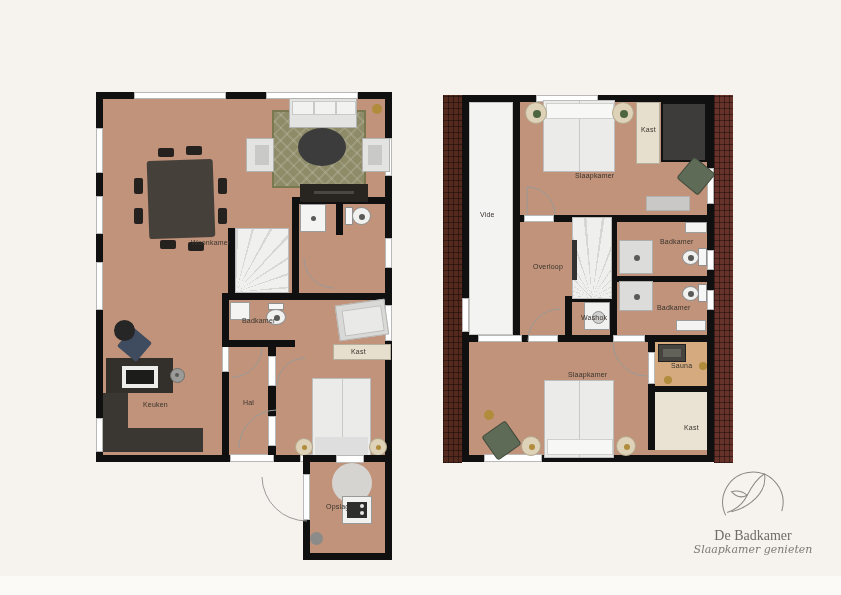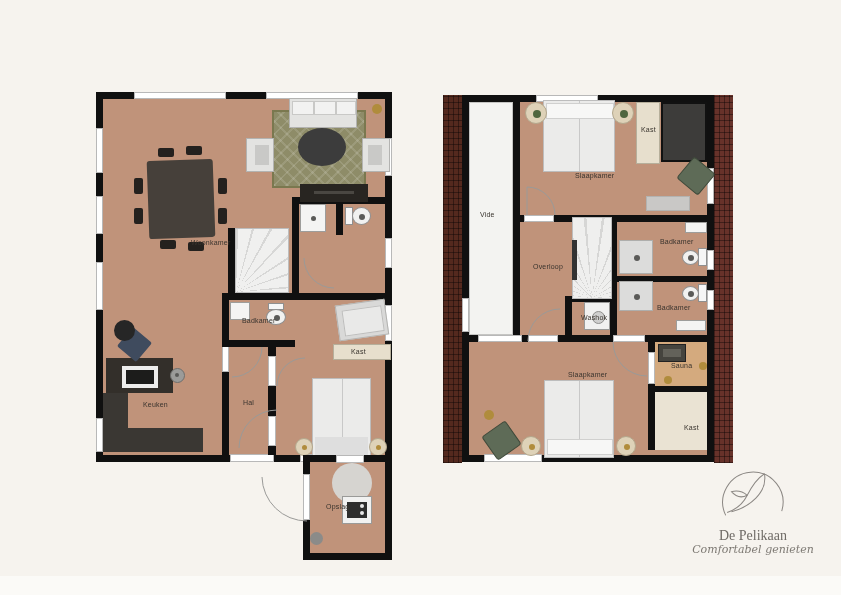--- a/index.html
+++ b/index.html
@@ -300,18 +300,18 @@
 
   <div class="logo">
     <svg width="90" height="56" viewBox="0 0 120 78">
       <g fill="none" stroke="#8b8783" stroke-width="1.4">
         <path d="M22 66 A 42 42 0 1 1 100 60"></path>
         <path d="M76 8 C66 14 58 26 52 38 C46 50 36 58 24 62"></path>
         <path d="M76 8 C78 20 74 32 64 42 C54 52 42 58 30 61"></path>
         <path d="M52 38 C46 33 38 31 30 33 C36 40 44 42 52 38"></path>
       </g>
     </svg>
-    <div class="l1">De Pelikaan</div>
-    <div class="tag">Comfortabel genieten</div>
+    <div class="l1">De Badkamer</div>
+    <div class="tag">Slaapkamer genieten</div>
   </div>
 
   <div class="footerband"></div>
 </div>
 
 </body></html>

